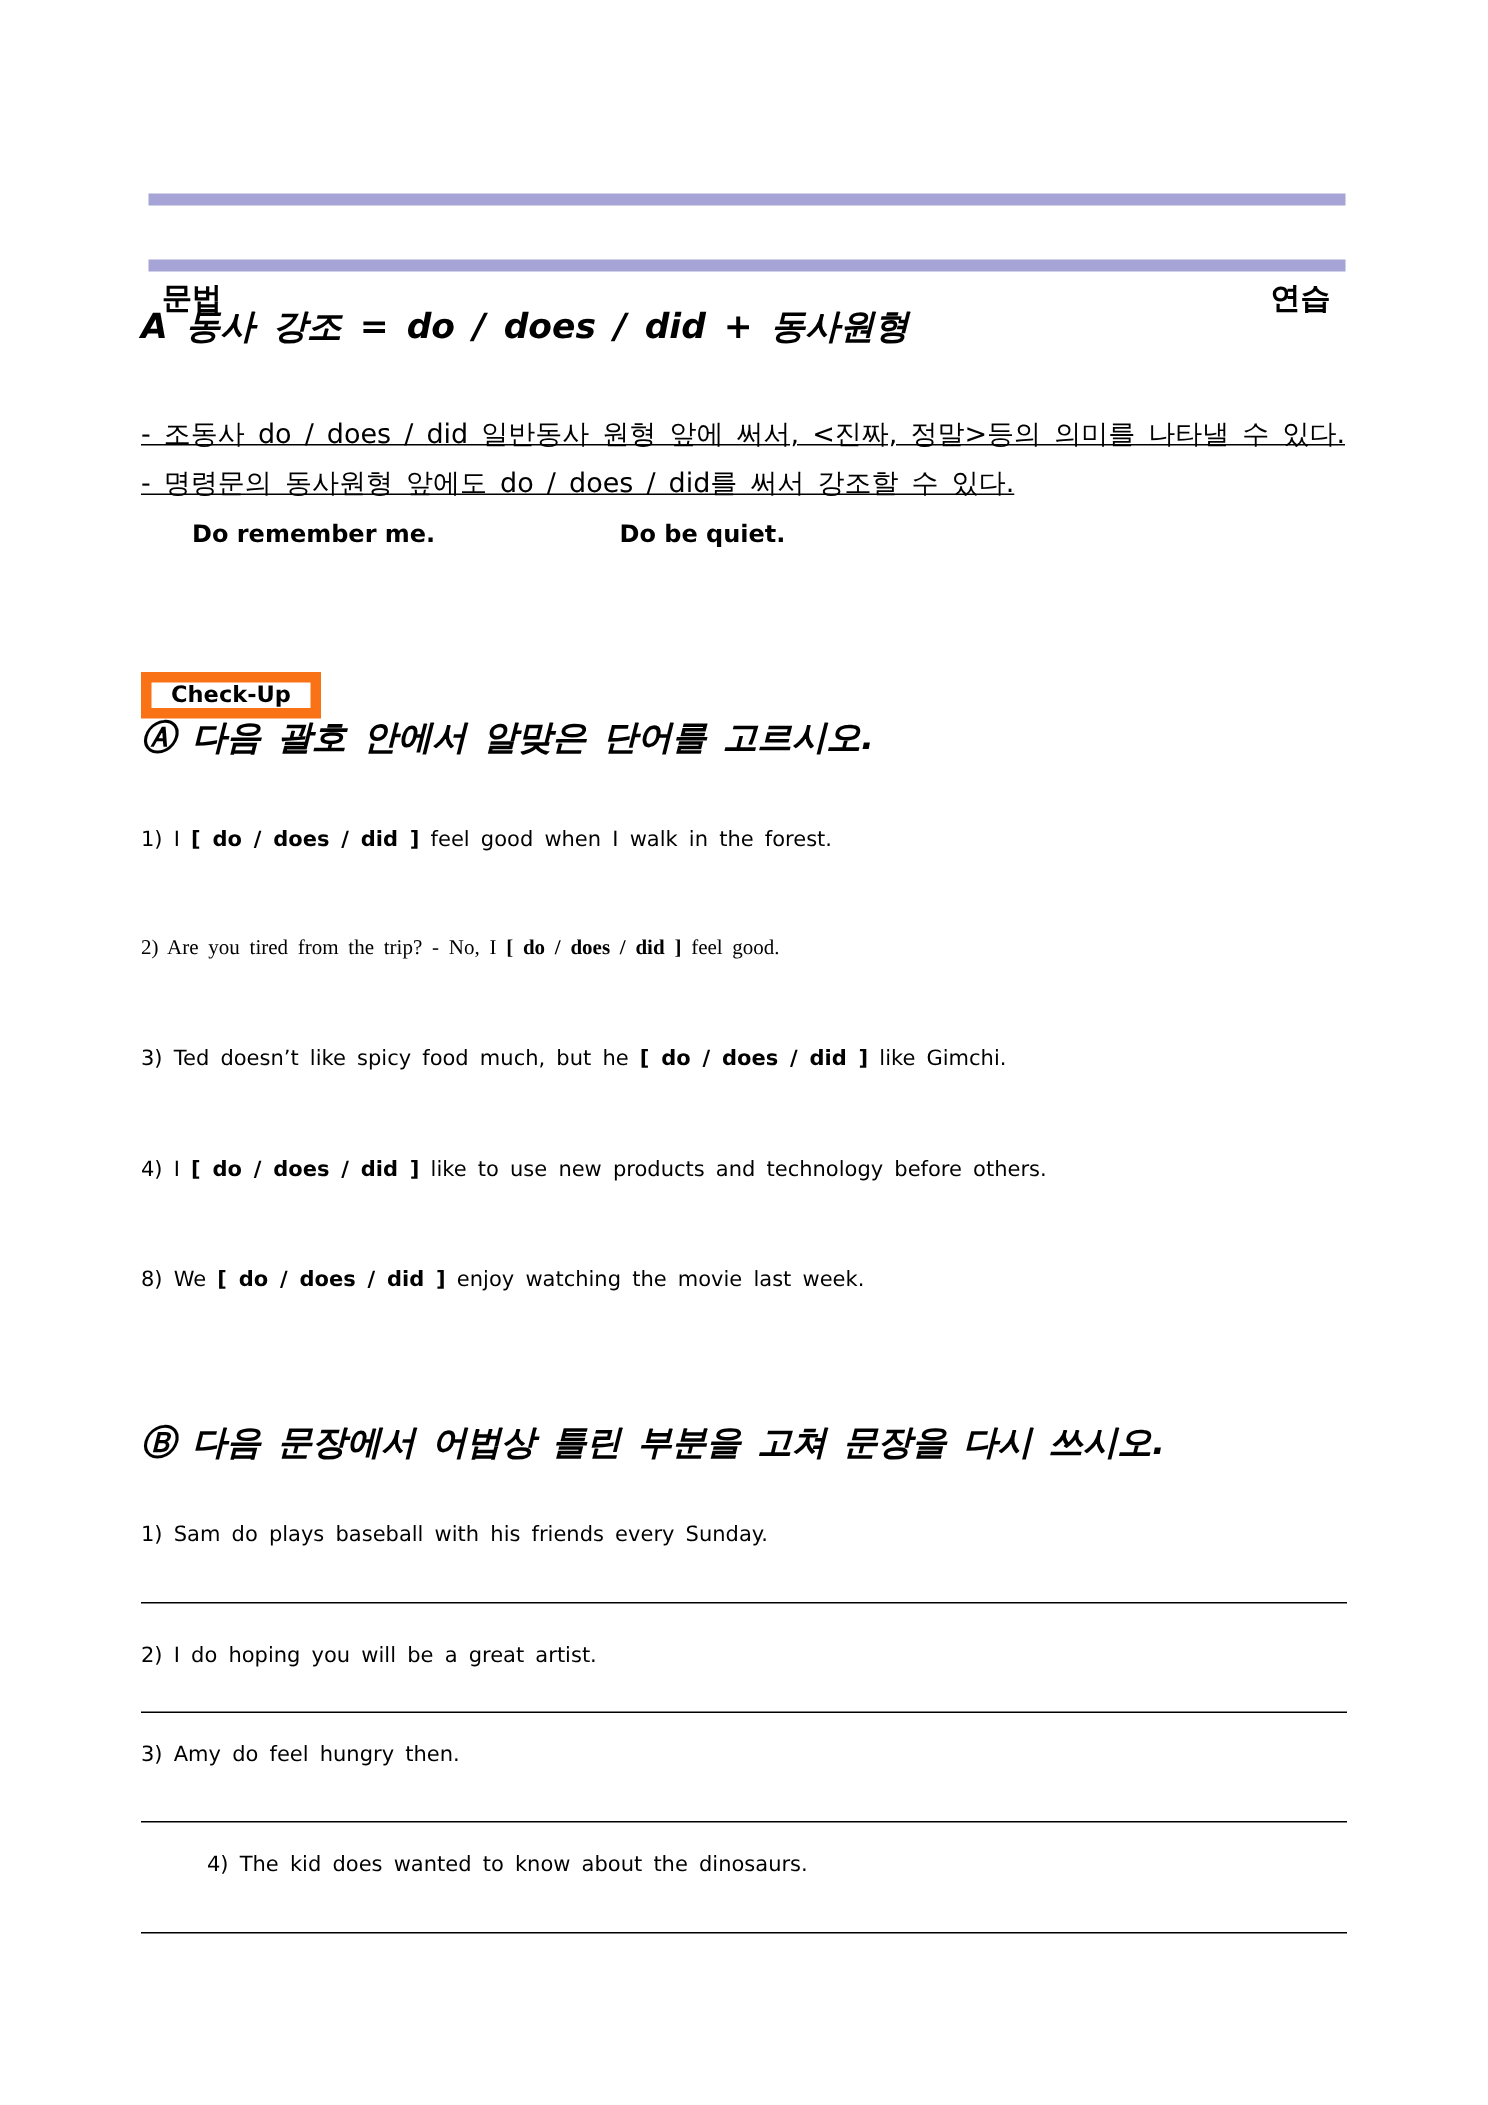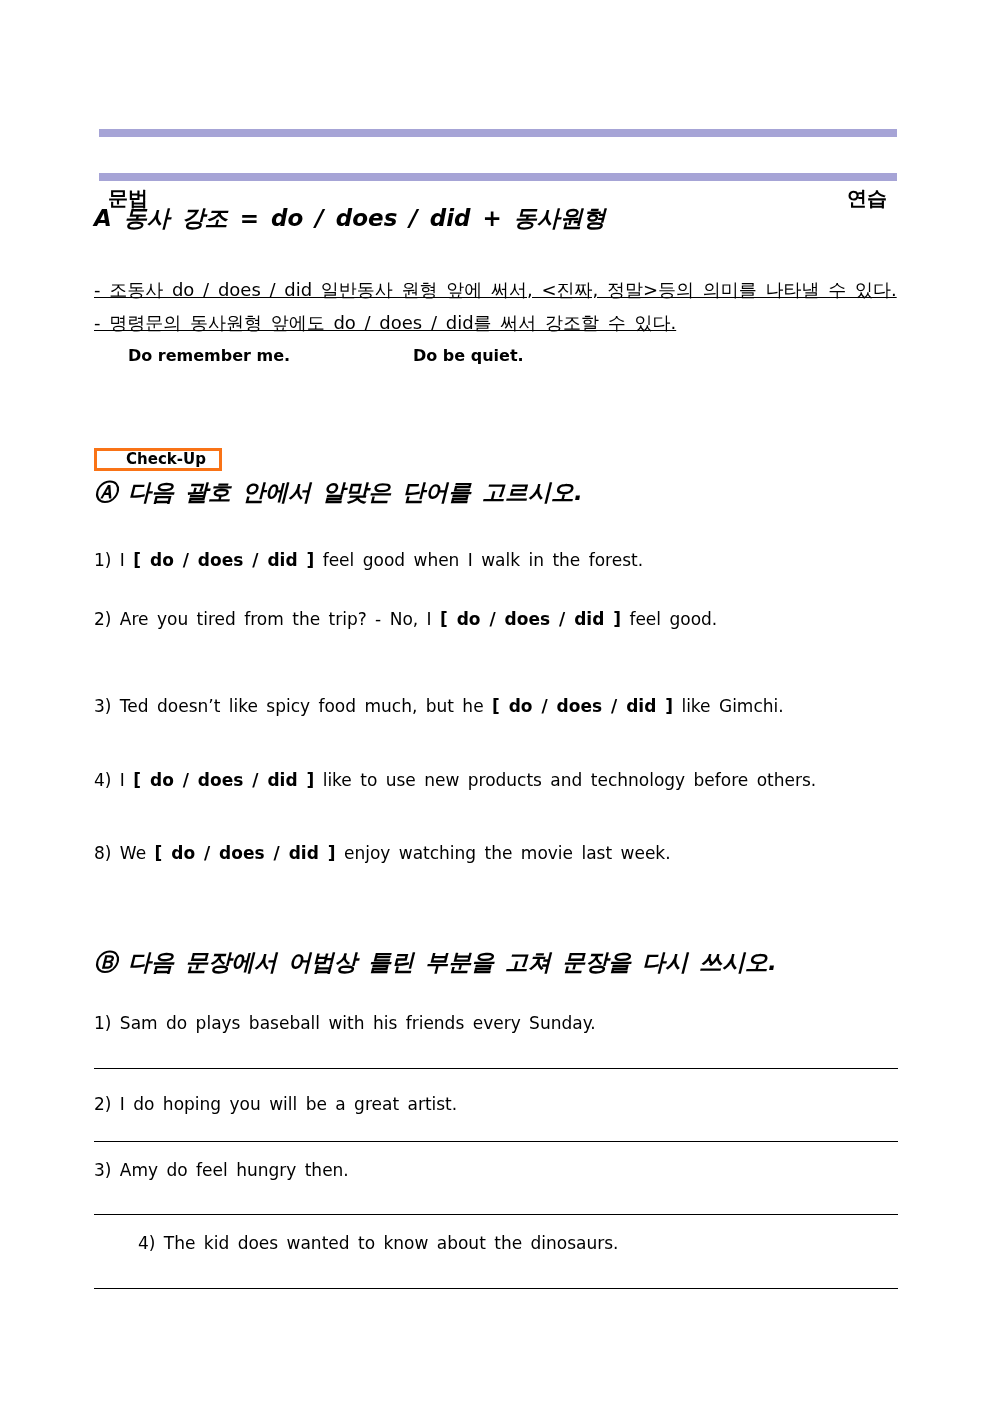--- a/index.html
+++ b/index.html
@@ -56,41 +56,40 @@
       font-weight: bold;
       line-height: 22px;
       white-space: nowrap;
     }
     .checkup-box {
       position: absolute;
       left: 94px;
       top: 448px;
       width: 106px;
       height: 17px;
-      border: 3px solid #f97316;
+      border: 7px solid #f97316;
       font-size: 15px;
       font-weight: bold;
       line-height: 17px;
       text-align: center;
-      padding-left: 16px;
     }
     .instr {
       position: absolute;
       left: 94px;
       font-size: 23px;
       font-weight: bold;
       line-height: 24px;
       word-spacing: 3px;
       white-space: nowrap;
       font-style: italic;
     }
     .q {
       position: absolute;
       left: 94px;
-      font-size: 17px;
+      font-size: 14px;
       line-height: 24px;
       word-spacing: 3px;
       white-space: nowrap;
     }
     .q b { font-weight: bold; }
     .answer-line {
       position: absolute;
       left: 94px;
       width: 804px;
       height: 0;
@@ -113,21 +112,21 @@
 <div class="example" style="left:128px;">Do remember me.</div>
 <div class="example" style="left:413px;">Do be quiet.</div>
 
 <div class="checkup-box">Check-Up</div>
 
 <div class="instr" style="top:480px;">Ⓐ 다음 괄호 안에서 알맞은 단어를 고르시오.</div>
 
 <div class="q" style="top:548px;">
   <span>1) I </span><b>[ do / does / did ]</b><span> feel good when I walk in the forest.</span>
 </div>
-<div class="q" style="top:607px;">
+<div class="q" style="top:621px;font-family:Liberation Serif, serif;">
   <span>2) Are you tired from the trip? - No, I </span><b>[ do / does / did ]</b><span> feel good.</span>
 </div>
 <div class="q" style="top:694px;">
   <span>3) Ted doesn’t like spicy food much, but he </span><b>[ do / does / did ]</b><span> like Gimchi.</span>
 </div>
 <div class="q" style="top:768px;">
   <span>4) I </span><b>[ do / does / did ]</b><span> like to use new products and technology before others.</span>
 </div>
 <div class="q" style="top:841px;">
   <span>8) We </span><b>[ do / does / did ]</b><span> enjoy watching the movie last week.</span>

